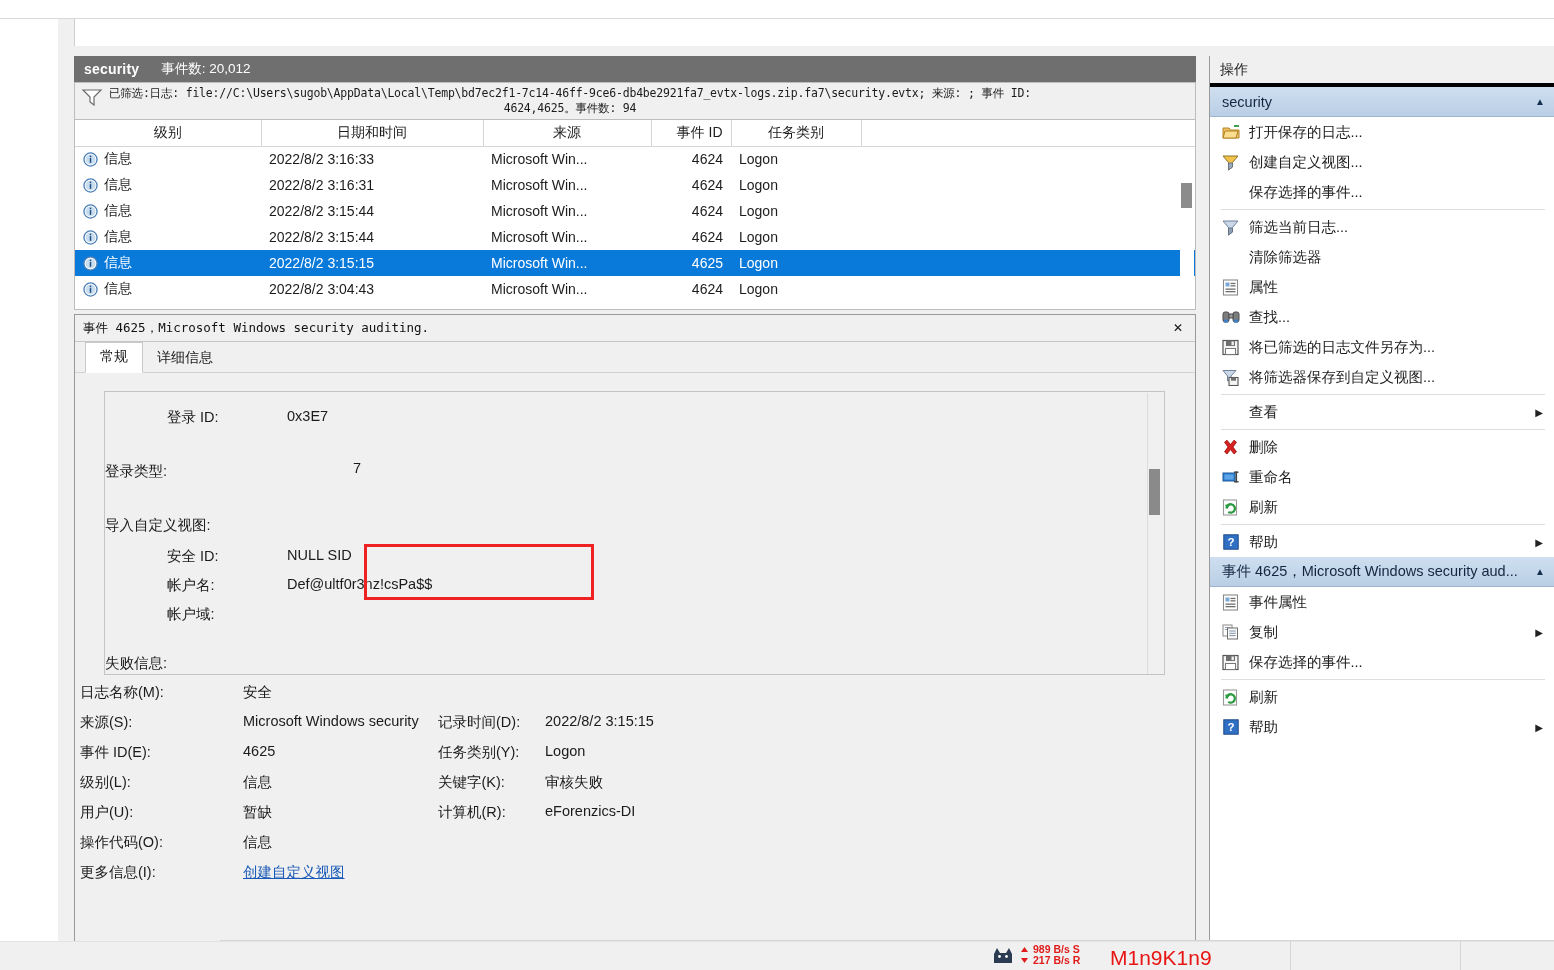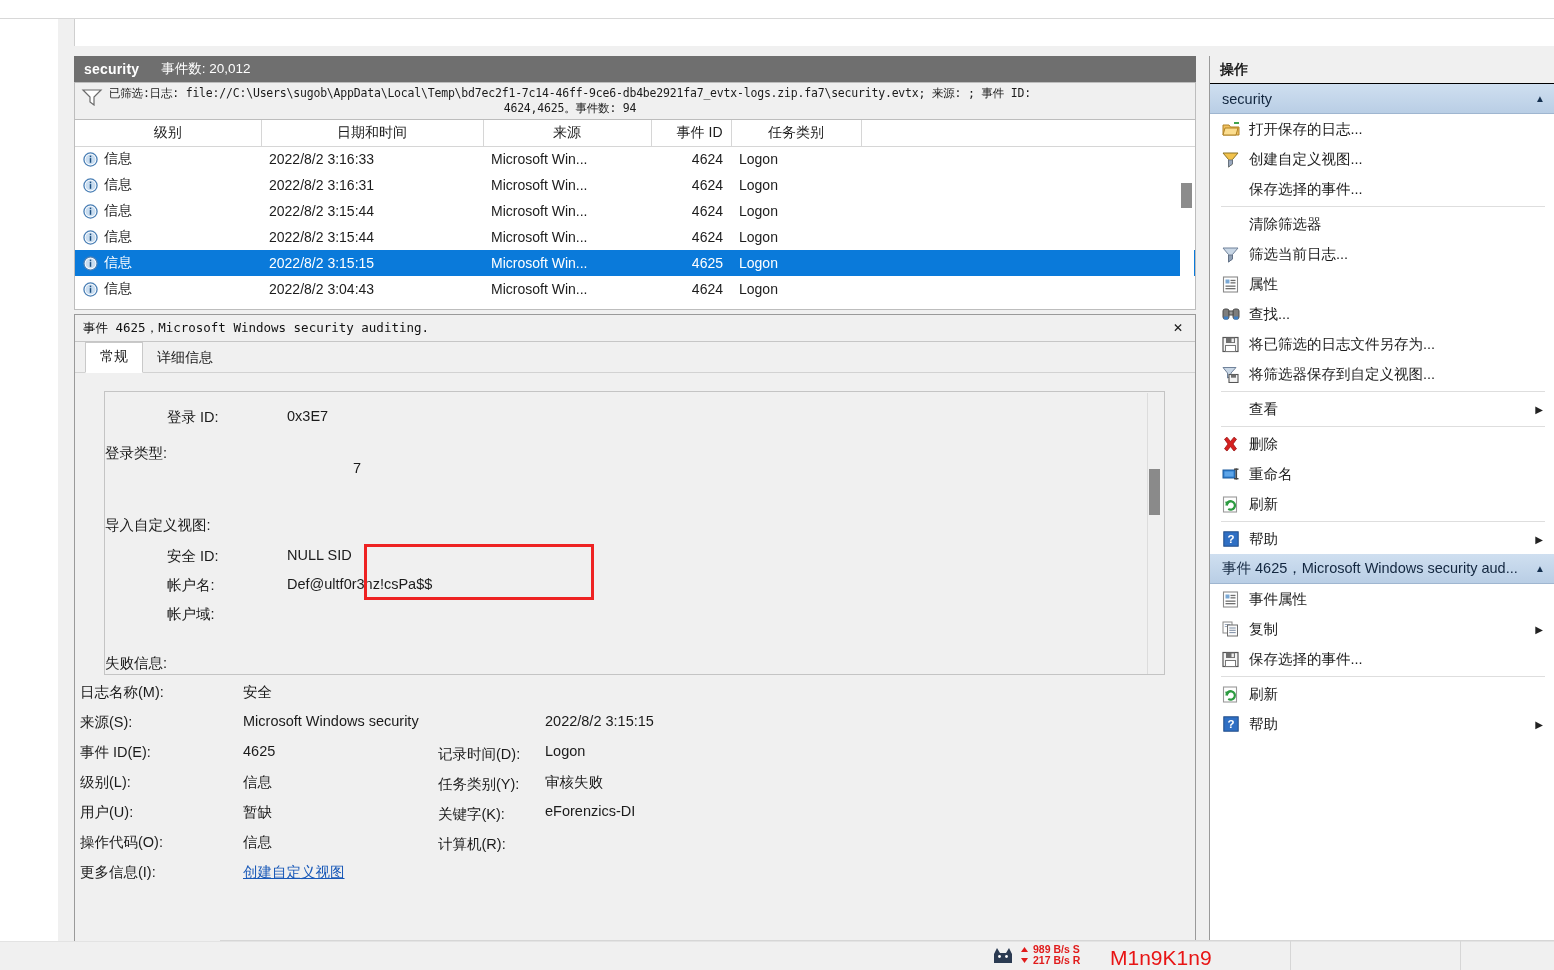--- a/index.html
+++ b/index.html
@@ -102,30 +102,30 @@
   .ev-val-c { left:248px; }
   .ev-scroll { position:absolute; right:1px; top:1px; width:15px; height:284px; background:#f0f0f0; border-left:1px solid #dcdcdc;}
   .ev-thumb { position:absolute; right:3px; top:76px; width:11px; height:46px; background:#8a8a8a;}
   .redbox { position:absolute; left:259px; top:152px; width:230px; height:56px; border:3px solid #ee2222; box-sizing:border-box;}
 
   
   .fields { position:absolute; left:5px; top:368px; width:1090px; font-size:14.5px; color:#1b1b1b;}
   .frow { position:relative; height:30px; }
   .fl { position:absolute; left:0; }
   .fv { position:absolute; left:163px; }
-  .fl2 { position:absolute; left:358px;margin-top:32px; }
+  .fl2 { position:absolute; left:358px; }
   .fv2 { position:absolute; left:465px; }
   .flink { color:#1959b8; text-decoration:underline; cursor:pointer; }
 
   
   .actions { position:absolute; left:1209px; top:56px; width:345px; height:886px; background:#ffffff; border-left:1px solid #9a9a9a;}
   .actions-title {
     height:27px; display:flex; align-items:center; padding-left:10px;
-    font-size:14px; font-weight:bold; color:#1c1c1c;
-    background:#f0f0f0; border-bottom:1px solid #000000;
+    font-size:14px; font-weight:normal; color:#1c1c1c;
+    background:#f0f0f0; border-bottom:4px solid #000000;
   }
   .grp-header {
     height:30px; display:flex; align-items:center; justify-content:space-between;
     padding:0 10px 0 12px; font-size:14.5px; color:#12263f;
     background:linear-gradient(to bottom,#cfdff0 0%, #b9cee5 100%);
     border-bottom:1px solid #9fb6d0; box-sizing:border-box;
   }
   .grp-header .caret { font-size:10px; color:#15304f; }
   .act-item {
     height:30px; display:flex; align-items:center; gap:9px;
@@ -319,21 +319,21 @@
         <div class="tab active">常规</div>
         <div class="tab">详细信息</div>
       </div>
       <div class="tab-underline"></div>
 
       <div class="evbody">
         <div class="evbody-inner">
           <div class="ev-line ev-lbl-ind" style="top:16px;">登录 ID:</div>
           <div class="ev-line ev-val" style="top:16px;">0x3E7</div>
 
-          <div class="ev-line ev-lbl" style="top:52px;">登录类型:</div>
+          <div class="ev-line ev-lbl" style="top:70px;">登录类型:</div>
           <div class="ev-line ev-val-c" style="top:68px;">7</div>
 
           <div class="ev-line ev-lbl" style="top:124px;">导入自定义视图:</div>
 
           <div class="ev-line ev-lbl-ind" style="top:155px;">安全 ID:</div>
           <div class="ev-line ev-val" style="top:155px;">NULL SID</div>
 
           <div class="ev-line ev-lbl-ind" style="top:184px;">帐户名:</div>
           <div class="ev-line ev-val" style="top:184px;">Def@ultf0r3nz!csPa$$</div>
 
@@ -417,31 +417,31 @@
             </svg>
           </span>
           <span class="act-label">创建自定义视图...</span>
         </div>
         <div class="act-item">
           <span class="act-ico"></span>
           <span class="act-label">保存选择的事件...</span>
         </div>
         <div class="sep"></div>
         <div class="act-item">
+          <span class="act-ico">
+            <svg width="17" height="17" viewBox="0 0 17 17">
+              <polygon points="1,2 16,2 10.5,8.5 10.5,13 6.5,16 6.5,8.5" fill="#c9d7e6" stroke="#70829a" stroke-width="1"></polygon>
+              <polygon points="6.5,9 10.5,9 10.5,13 6.5,16" fill="#8fa0b5" stroke="#5d6b80" stroke-width=".8"></polygon>
+            </svg>
+          </span>
+          <span class="act-label">筛选当前日志...</span>
+        </div>
+        <div class="act-item">
           <span class="act-ico"></span>
           <span class="act-label">清除筛选器</span>
-        </div>
-        <div class="act-item">
-          <span class="act-ico">
-            <svg width="17" height="17" viewBox="0 0 17 17">
-              <polygon points="1,2 16,2 10.5,8.5 10.5,13 6.5,16 6.5,8.5" fill="#c9d7e6" stroke="#70829a" stroke-width="1"></polygon>
-              <polygon points="6.5,9 10.5,9 10.5,13 6.5,16" fill="#8fa0b5" stroke="#5d6b80" stroke-width=".8"></polygon>
-            </svg>
-          </span>
-          <span class="act-label">筛选当前日志...</span>
         </div>
         <div class="act-item">
           <span class="act-ico">
             <svg width="17" height="17" viewBox="0 0 17 17">
               <rect x="1.5" y="1" width="14" height="15" fill="#ffffff" stroke="#8a8a8a" stroke-width="1.1"></rect>
               <rect x="3.5" y="3.5" width="4" height="4" fill="#7aa8d4"></rect>
               <rect x="8.5" y="3.8" width="5" height="1.3" fill="#6e6e6e"></rect>
               <rect x="8.5" y="6.2" width="5" height="1.3" fill="#6e6e6e"></rect>
               <rect x="3.5" y="9.5" width="10" height="1.3" fill="#6e6e6e"></rect>
               <rect x="3.5" y="12" width="10" height="1.3" fill="#6e6e6e"></rect>

